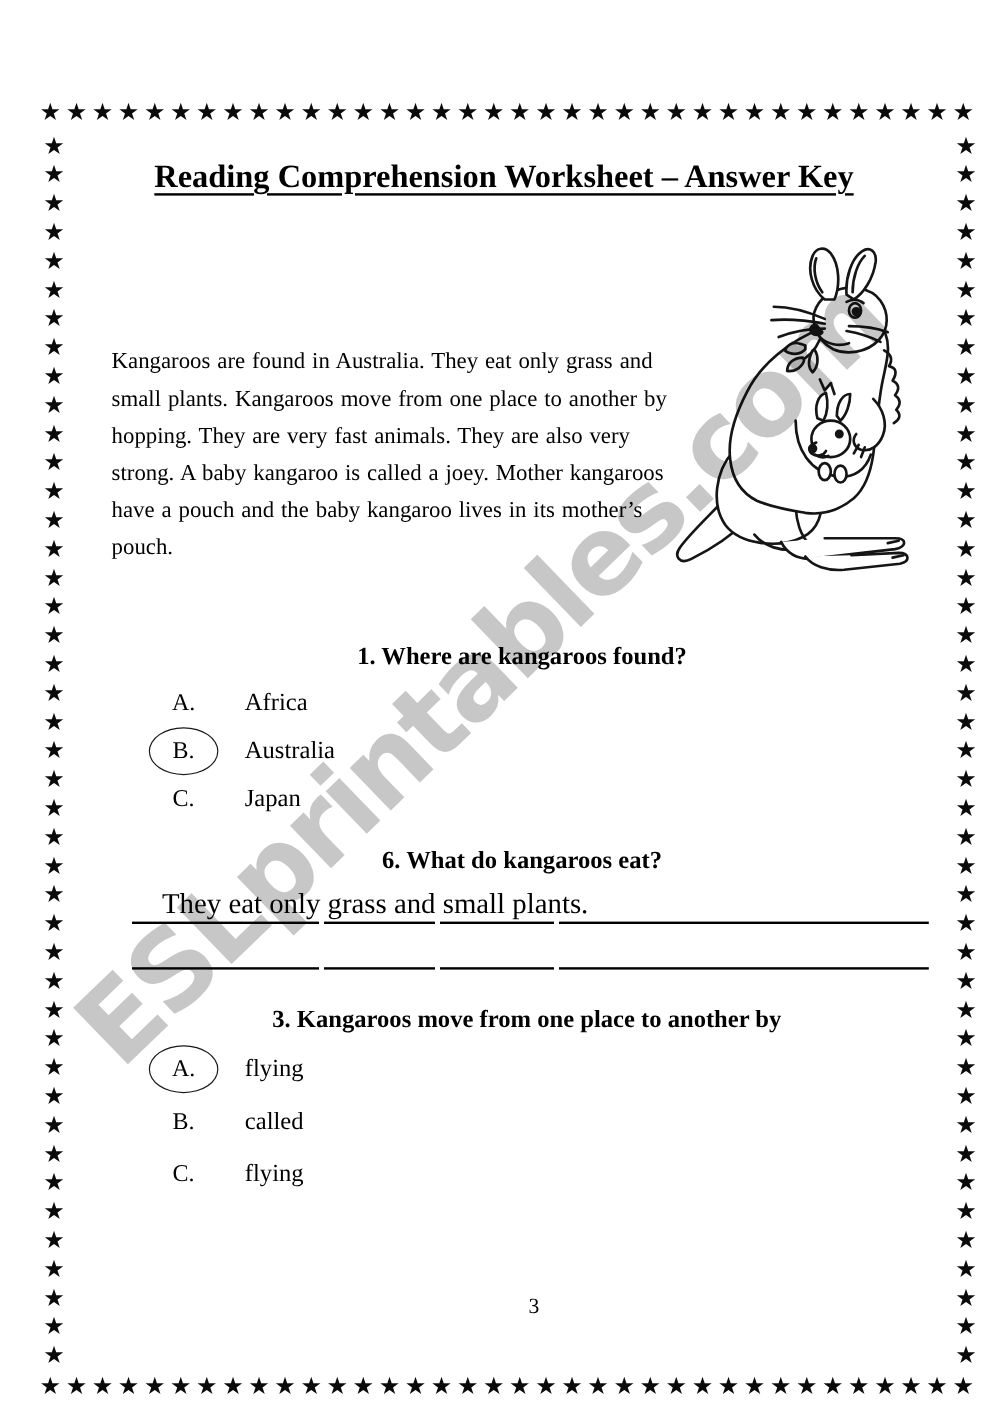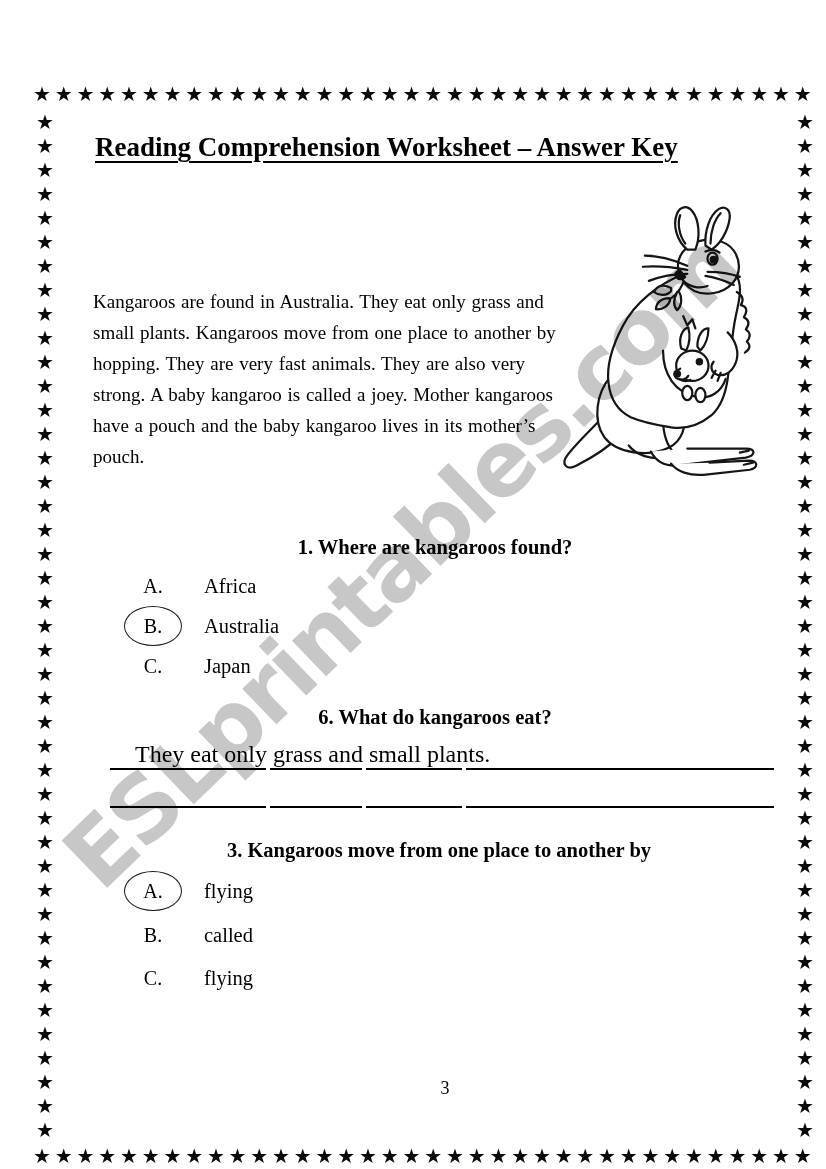--- a/index.html
+++ b/index.html
@@ -21,21 +21,21 @@
   .watermark {
     position:absolute; left:95px; top:812px; z-index:5;
     transform-origin:0 75px; transform:rotate(-44deg);
     font-family:"DejaVu Sans", sans-serif; font-weight:bold;
     font-size:90px; letter-spacing:-3px; color:#c7c7c7;
     white-space:nowrap; mix-blend-mode:multiply; pointer-events:none;
   }
   
   .title {
     position:absolute; left:95px; top:132px; width:650px; z-index:3;
-    text-align:left; font-size:27px; font-weight:bold;
+    text-align:center; font-size:27px; font-weight:bold;
     text-decoration:underline; text-decoration-thickness:2px; text-underline-offset:5px;
   }
   .instructions { position:absolute; left:92px; top:200px; width:489px; z-index:3;
     font-size:23px; font-weight:bold; line-height:42px; }
   .instr-line1 { text-align:justify; text-align-last:justify;
     text-decoration:underline; text-decoration-thickness:1.8px; text-underline-offset:4px; }
   .instr-line2 { display:inline-block;
     text-decoration:underline; text-decoration-thickness:1.8px; text-underline-offset:4px; }
   
   .passage { position:absolute; left:93px; top:262px; width:486px; z-index:3;

